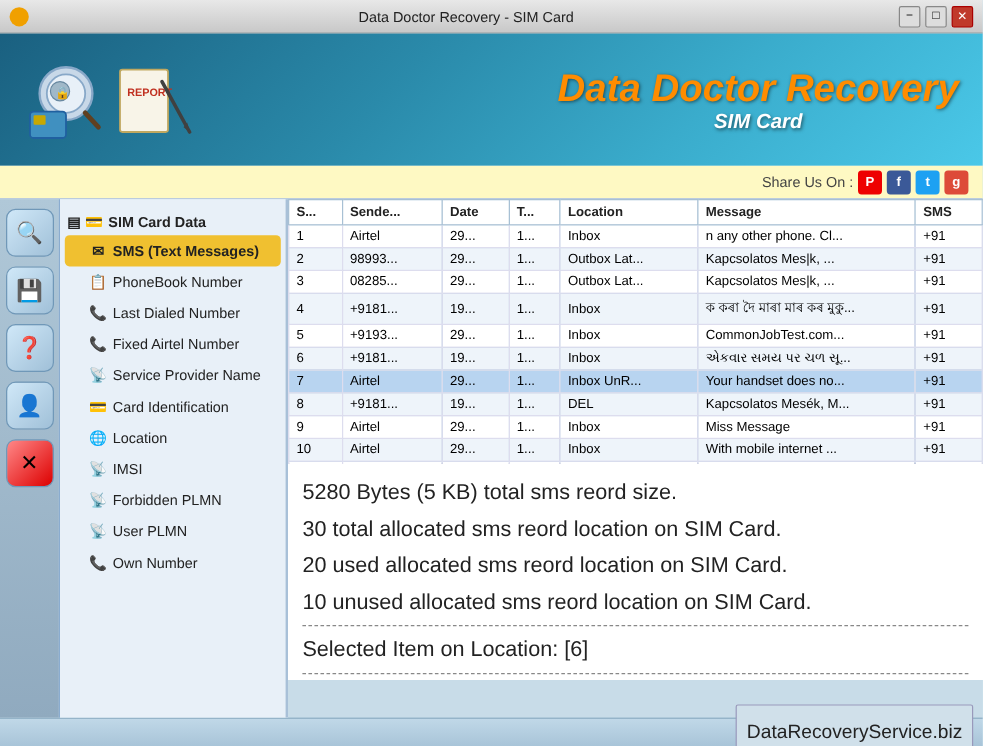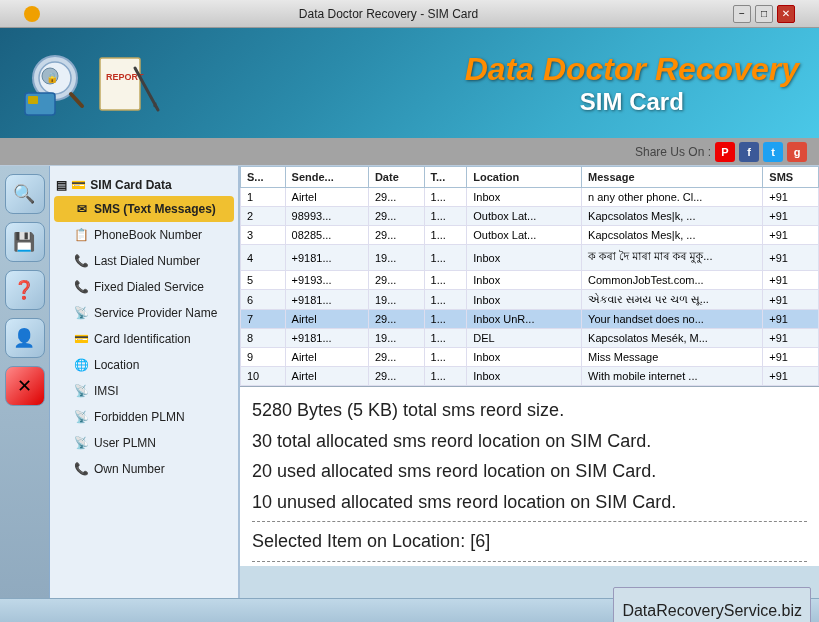--- a/index.html
+++ b/index.html
@@ -5,21 +5,21 @@
     * { margin: 0; padding: 0; box-sizing: border-box; }
     body { width: 819px; height: 622px; overflow: hidden; font-family: 'Segoe UI', Tahoma, Arial, sans-serif; font-size: 12px; background: #d0e8f0; }
 
     
     .title-bar {
       background: linear-gradient(to bottom, #e8e8e8, #c8c8c8);
       height: 28px;
       display: flex;
       align-items: center;
       justify-content: space-between;
-      padding: 0 24px;
+      padding: 0 8px;
       border-bottom: 1px solid #999;
     }
     .title-bar-icon { width: 16px; height: 16px; background: #f0a000; border-radius: 50%; display: inline-block; margin-right: 4px; }
     .title-bar-title { font-size: 12px; color: #222; flex: 1; text-align: center; }
     .title-bar-controls { display: flex; gap: 4px; }
     .tb-btn { width: 18px; height: 18px; border: 1px solid #888; border-radius: 2px; display: flex; align-items: center; justify-content: center; font-size: 10px; cursor: pointer; background: #ddd; }
     .tb-btn.close { background: #c0392b; color: white; border-color: #a00; }
 
     
     .header {
@@ -27,25 +27,25 @@
       height: 110px;
       display: flex;
       align-items: center;
       justify-content: space-between;
       padding: 0 20px;
       position: relative;
     }
     .header-logo { display: flex; align-items: center; }
     .header-title-area { text-align: center; }
     .header-title-main { font-size: 32px; font-weight: bold; color: #ff8c00; text-shadow: 1px 1px 3px rgba(0,0,0,0.5); font-style: italic; }
-    .header-title-sub { font-size: 24px; font-weight: bold; color: white; text-shadow: 1px 1px 3px rgba(0,0,0,0.5); }
+    .header-title-sub { font-size: 17px; font-weight: bold; color: white; text-shadow: 1px 1px 3px rgba(0,0,0,0.5); font-style: italic; }
 
     
     .share-bar {
-      background: #a3a3a3;
+      background: #fef9c3;
       height: 28px;
       display: flex;
       align-items: center;
       justify-content: flex-end;
       padding: 0 12px;
       gap: 4px;
       border-bottom: 1px solid #bcd;
     }
     .share-label { font-size: 12px; color: #444; }
     .share-icon { width: 20px; height: 20px; border-radius: 3px; display: flex; align-items: center; justify-content: center; font-size: 11px; font-weight: bold; cursor: pointer; }
@@ -224,21 +224,21 @@
     <div class="nav-item">
       <span class="nav-icon">📋</span>
       <span>PhoneBook Number</span>
     </div>
     <div class="nav-item">
       <span class="nav-icon">📞</span>
       <span>Last Dialed Number</span>
     </div>
     <div class="nav-item">
       <span class="nav-icon">📞</span>
-      <span>Fixed Dialed Service</span>
+      <span>Fixed Airtel Number</span>
     </div>
     <div class="nav-item">
       <span class="nav-icon">📡</span>
       <span>Service Provider Name</span>
     </div>
     <div class="nav-item">
       <span class="nav-icon">💳</span>
       <span>Card Identification</span>
     </div>
     <div class="nav-item">

